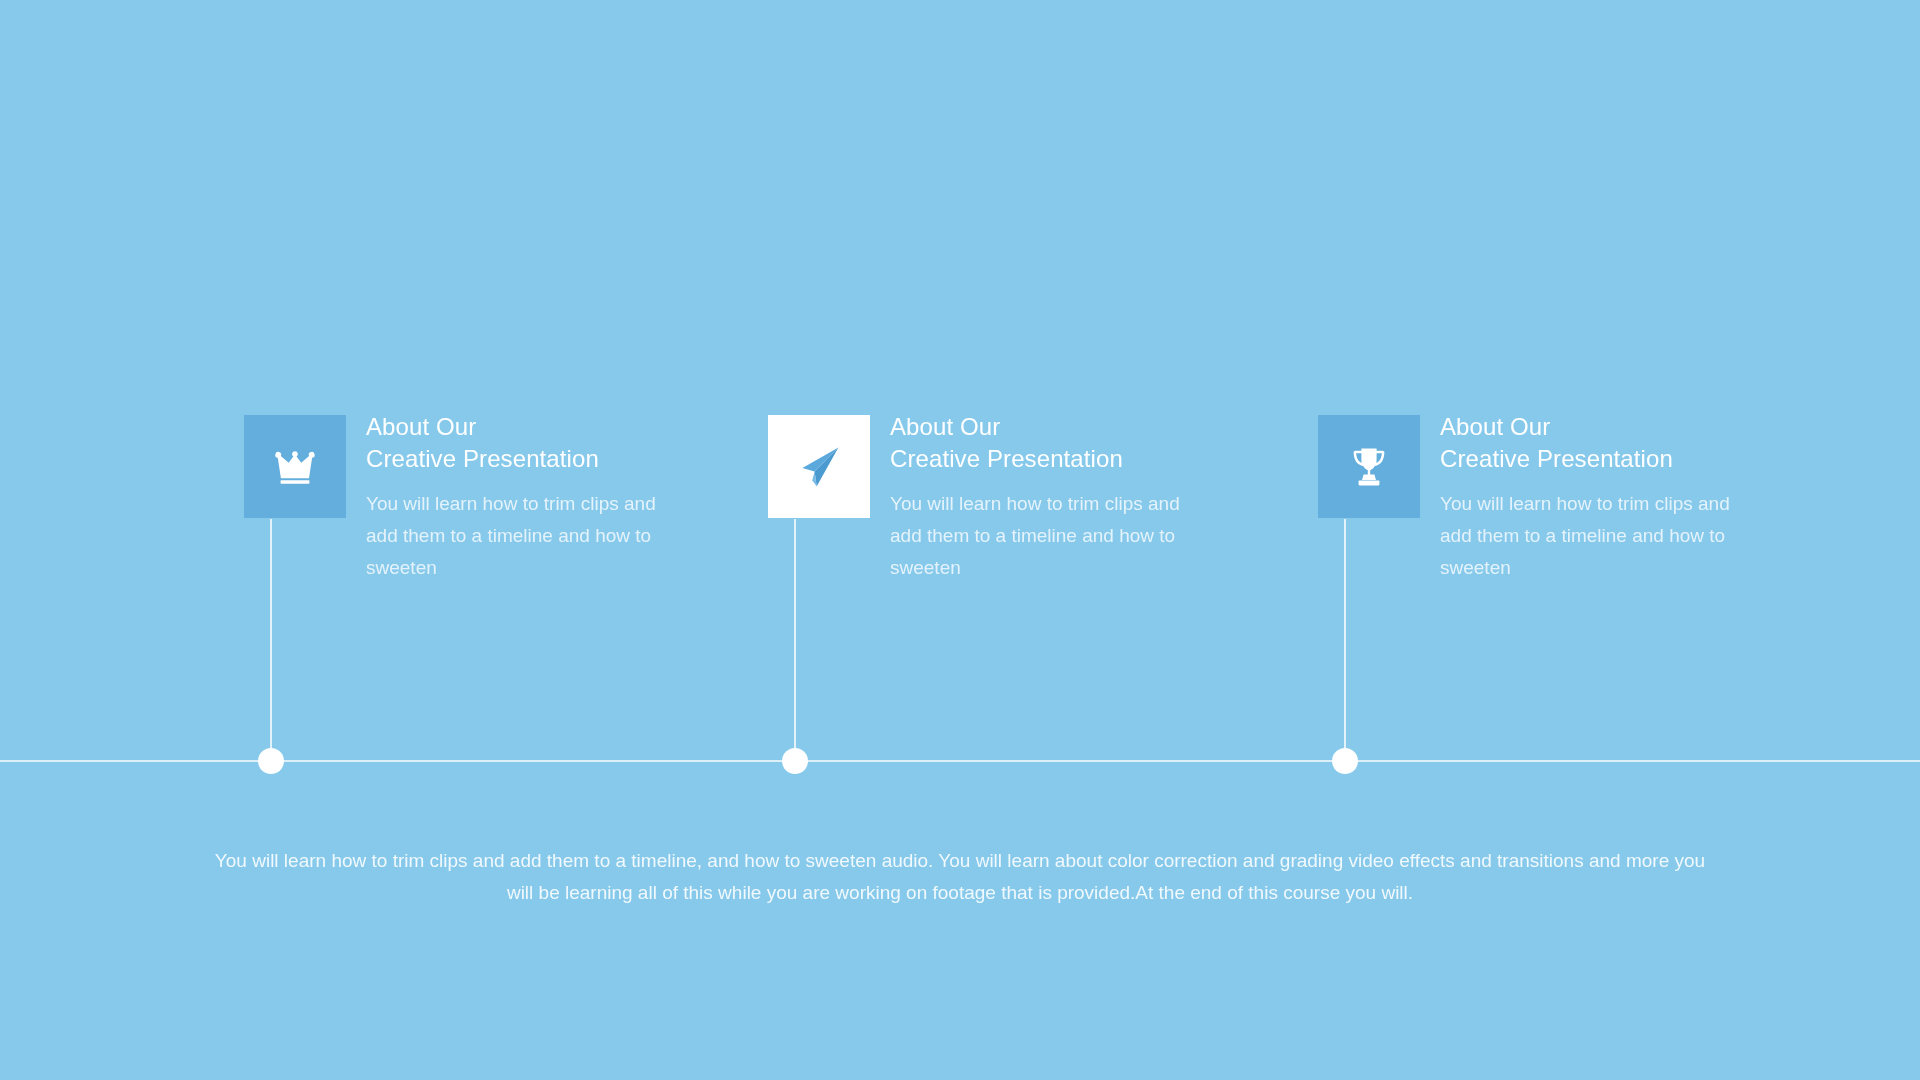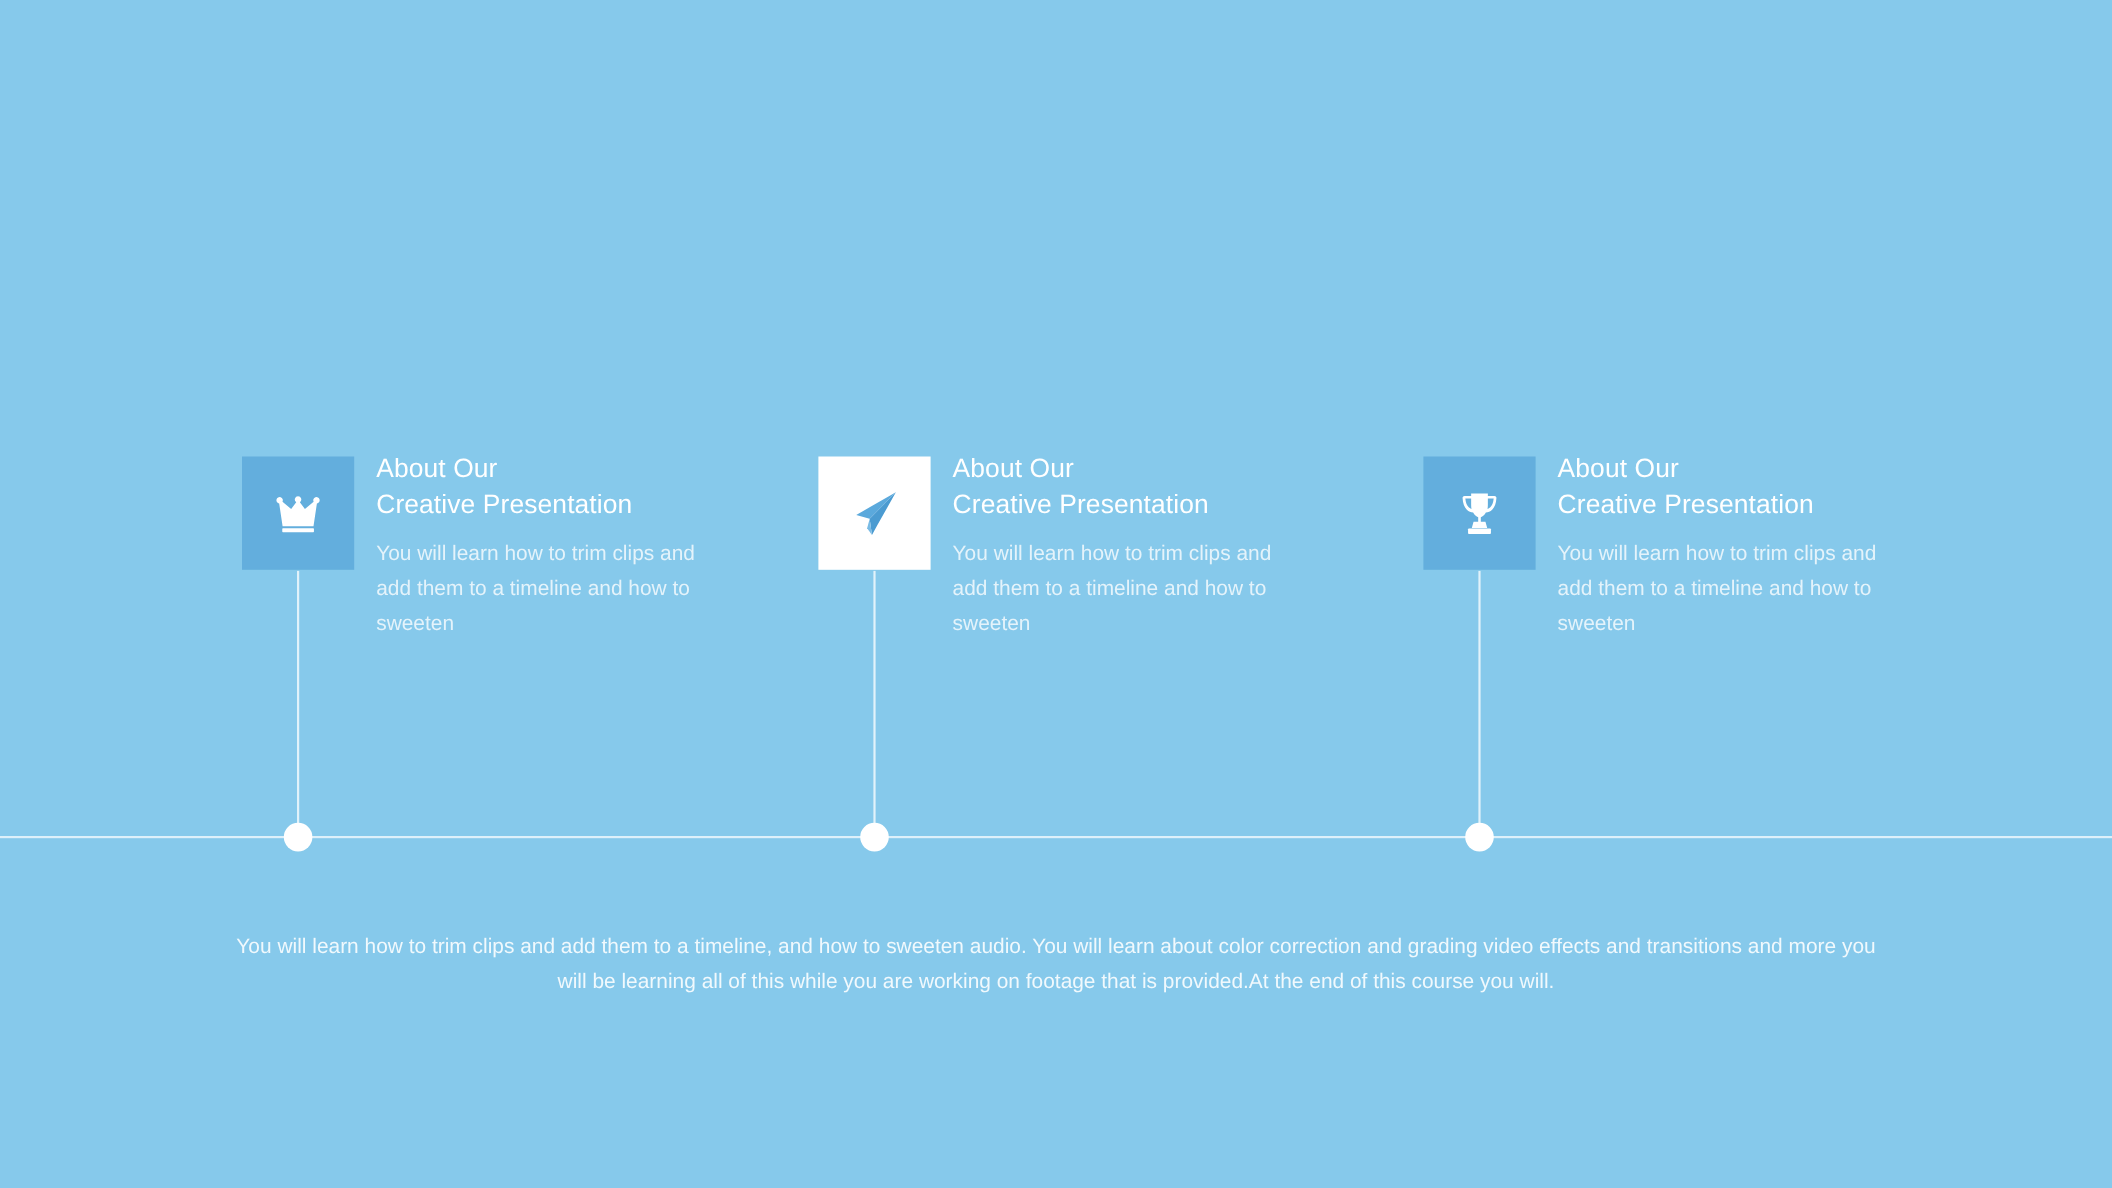--- a/index.html
+++ b/index.html
@@ -39,20 +39,21 @@
     width: 560px;
     height: 360px;
   }
   .col-1 { left: 220px; }
   .col-2 { left: 744px; }
   .col-3 { left: 1294px; }
 
   .col-head {
     position: relative;
     height: 104px;
+    margin-left: 24px;
   }
 
   .icon-box {
     position: absolute;
     left: 0;
     top: 0;
     width: 102px;
     height: 103px;
     background: #63aedd;
     display: flex;

